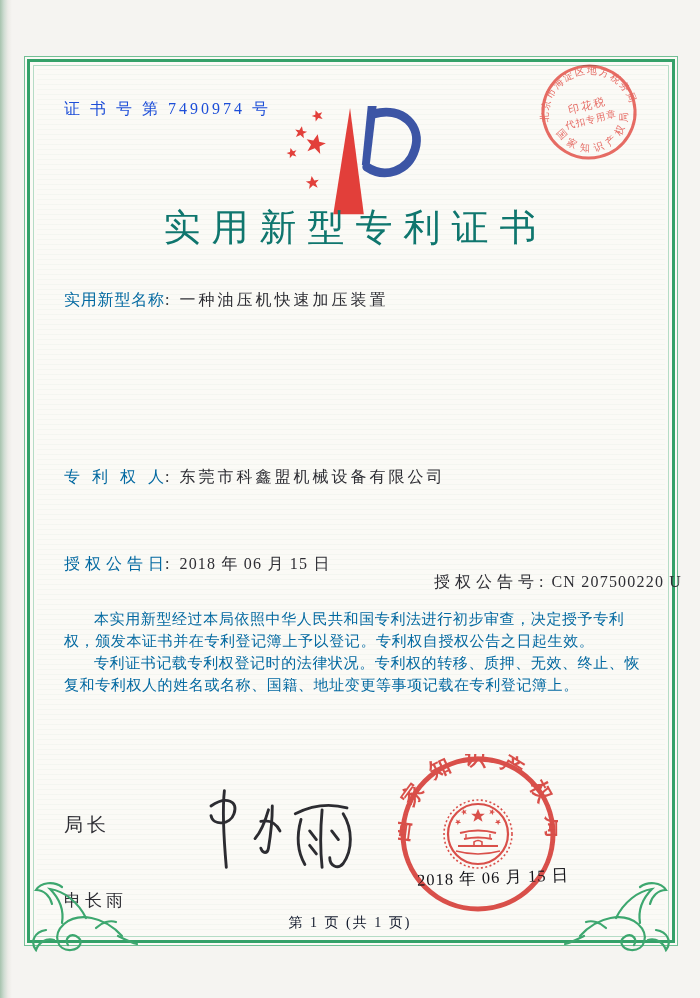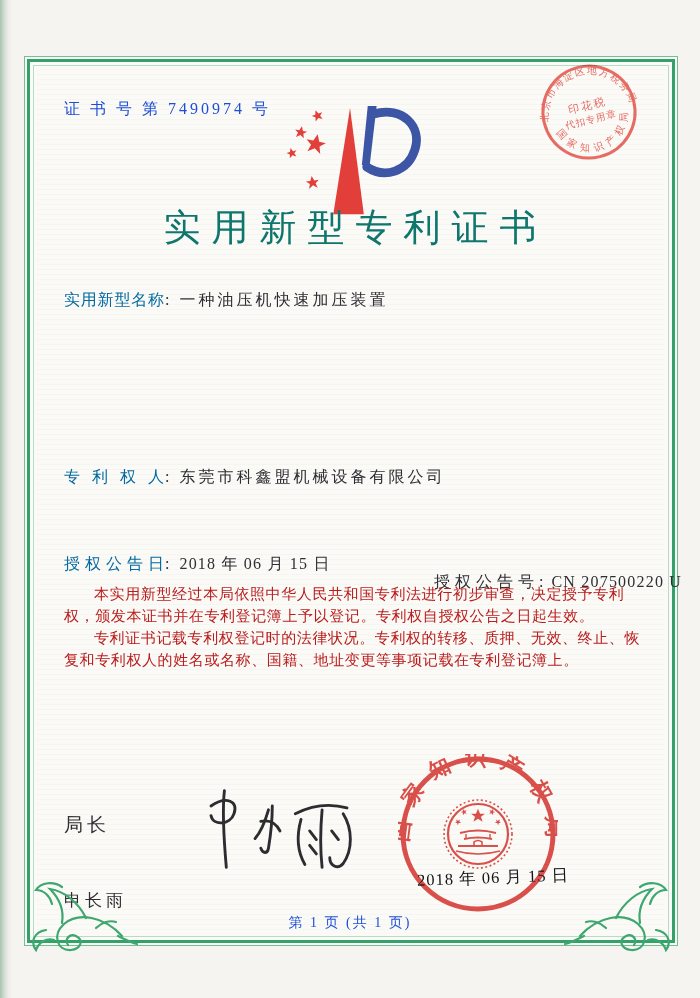--- a/index.html
+++ b/index.html
@@ -25,27 +25,27 @@
        vertical-align:top;color:#0369a1;}
   .fcolon{display:inline-block;margin:0 10px 0 1px;vertical-align:top;}
   .fvals{display:inline-block;vertical-align:top;letter-spacing:3px;max-width:450px;}
   .fvals .l2{margin-top:7px;letter-spacing:2.5px;}
   .num-val{letter-spacing:1.2px;}
   .addr-val{letter-spacing:2.5px;}
   .rpair{position:absolute;left:370px;top:7px;white-space:nowrap;margin-top:11px;}
   .rpair .rlabel{letter-spacing:5px;}
   .rpair .rcolon{margin:0 8px 0 0;}
   
-  .paras{position:absolute;left:64px;top:583px;width:578px;font-size:15px;
-       line-height:22px;letter-spacing:0.6px;color:#b91c1c;}
+  .paras{position:absolute;left:64px;top:608px;width:578px;font-size:15px;
+       line-height:22px;letter-spacing:0.6px;color:#0369a1;}
   .paras p{margin:0;text-indent:2em;}
   .director-title{position:absolute;left:64px;top:812px;font-size:19px;letter-spacing:4px;}
   .director-name{position:absolute;left:64px;top:845px;font-size:17px;letter-spacing:4px;margin-top:44px;}
   .footer{position:absolute;left:0;top:914px;width:100%;text-align:center;
-       font-size:14px;letter-spacing:2px;color:#1d4ed8;}
+       font-size:14px;letter-spacing:2px;color:#0f172a;}
   
   .logo{position:absolute;left:278px;top:104px;width:148px;height:128px;}
   .tax-stamp{position:absolute;left:539px;top:62px;width:100px;height:100px;
        transform:rotate(-14deg);mix-blend-mode:multiply;opacity:0.95;}
   .office-stamp{position:absolute;left:398px;top:754px;width:160px;height:160px;
        mix-blend-mode:multiply;opacity:0.96;}
   .stamp-date{position:absolute;left:417px;top:867px;font-size:16.5px;letter-spacing:1px;
        color:#141419;transform:rotate(-2deg);z-index:6;}
   .signature{position:absolute;left:188px;top:780px;width:182px;height:98px;}
   .flourish{position:absolute;width:112px;height:74px;}

